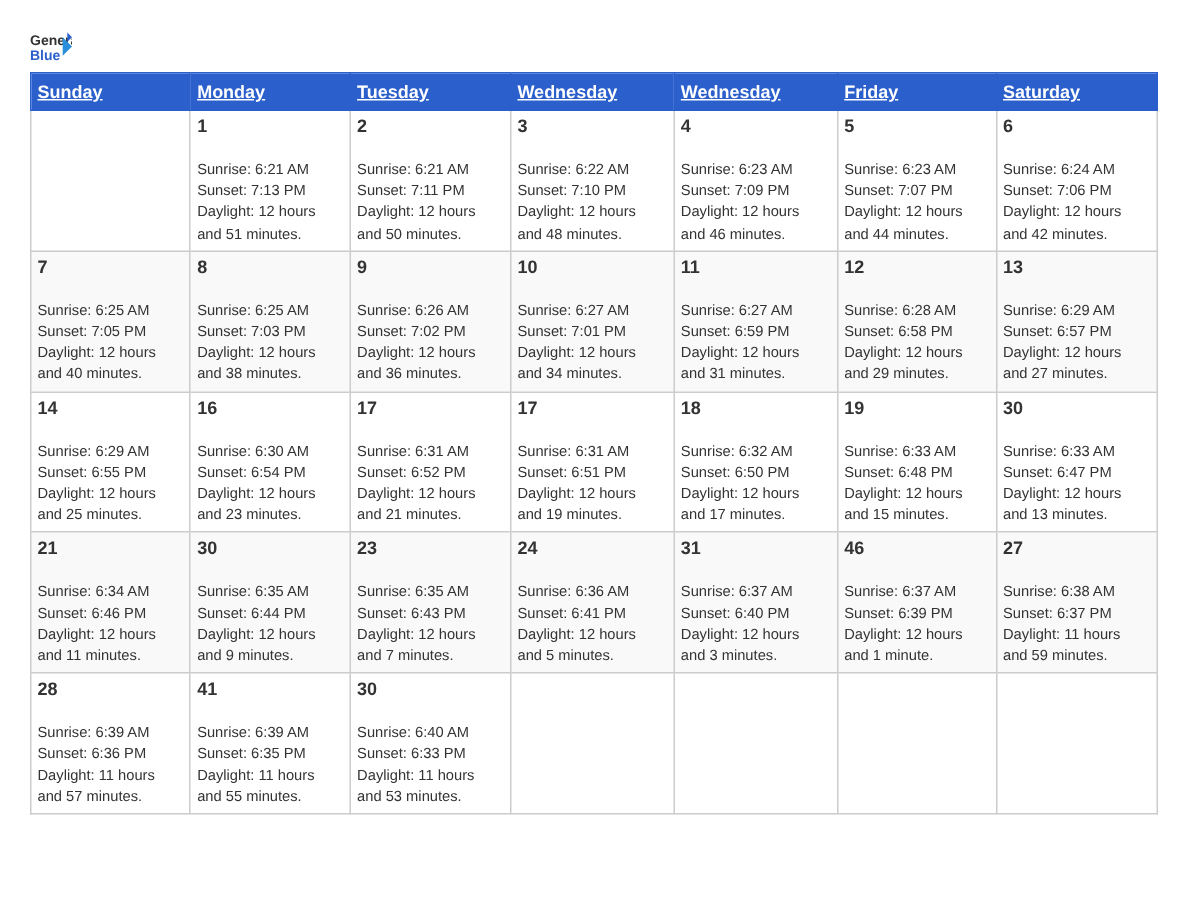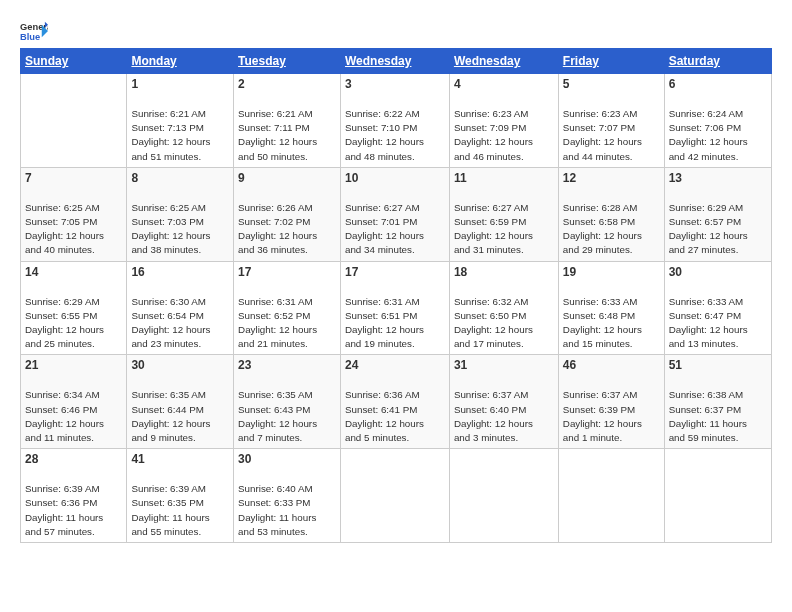--- a/index.html
+++ b/index.html
@@ -234,21 +234,21 @@
           </td>
           <td>
             <span class="day-num">31</span>
             <div class="day-info">Sunrise: 6:37 AM<br>Sunset: 6:40 PM<br>Daylight: 12 hours<br>and 3 minutes.</div>
           </td>
           <td>
             <span class="day-num">46</span>
             <div class="day-info">Sunrise: 6:37 AM<br>Sunset: 6:39 PM<br>Daylight: 12 hours<br>and 1 minute.</div>
           </td>
           <td>
-            <span class="day-num">51</span>
+            <span class="day-num">27</span>
             <div class="day-info">Sunrise: 6:38 AM<br>Sunset: 6:37 PM<br>Daylight: 11 hours<br>and 59 minutes.</div>
           </td>
         </tr>
         <tr>
           <td>
             <span class="day-num">28</span>
             <div class="day-info">Sunrise: 6:39 AM<br>Sunset: 6:36 PM<br>Daylight: 11 hours<br>and 57 minutes.</div>
           </td>
           <td>
             <span class="day-num">41</span>

